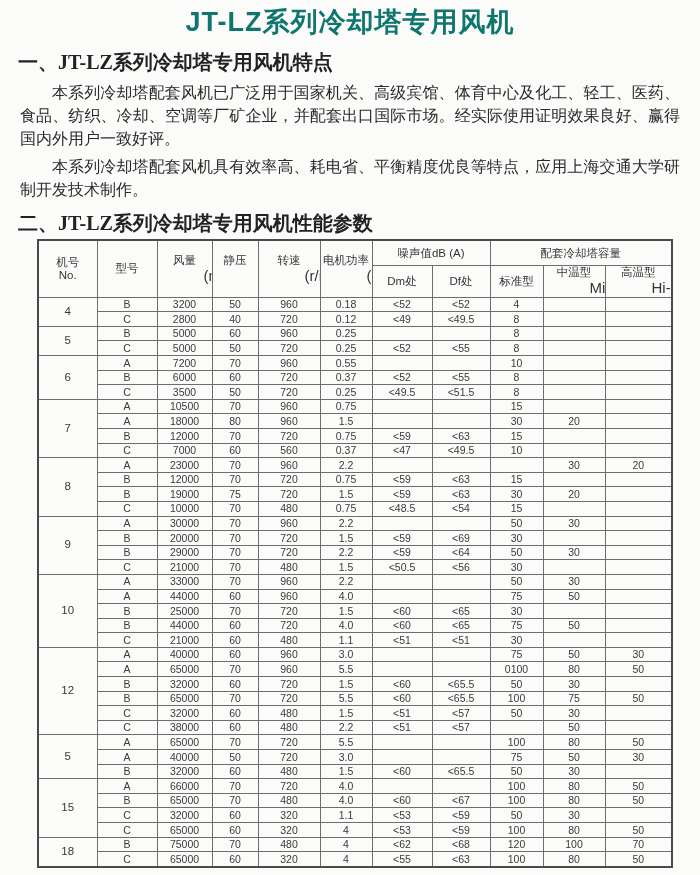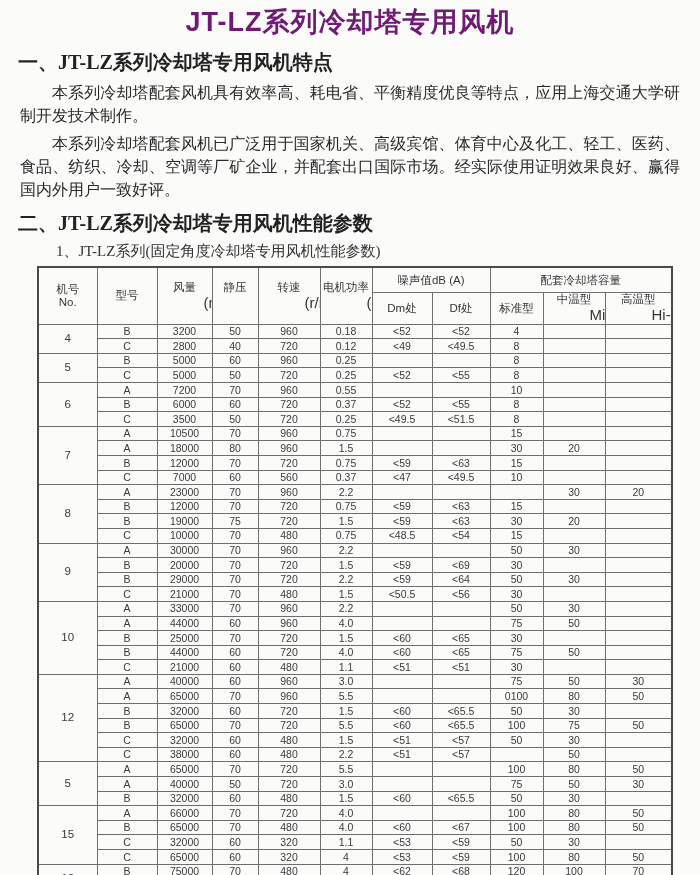--- a/index.html
+++ b/index.html
@@ -12,21 +12,21 @@
   }
   .page { position: relative; width: 700px; height: 875px; }
 
   .doc-title {
     margin: 4px 0 0 0;
     text-align: center;
     font-family: "Liberation Sans", sans-serif;
     font-weight: 900;
     font-size: 27px;
     letter-spacing: 1px;
-    color: #701a75;
+    color: #0f766e;
   }
   .section-heading {
     margin: 9px 0 2px 18px;
     font-family: Liberation Serif, serif;
     font-weight: 800;
     font-size: 20px;
     color: #222;
   }
   .body-para {
     margin: 5px 20px 0 20px;
@@ -78,26 +78,25 @@
 </style>
 </head>
 <body>
 
 <div class="page">
 
   <h1 class="doc-title">JT-LZ系列冷却塔专用风机</h1>
 
   <h2 class="section-heading">一、JT-LZ系列冷却塔专用风机特点</h2>
 
+  <p class="body-para">本系列冷却塔配套风机已广泛用于国家机关、高级宾馆、体育中心及化工、轻工、医药、食品、纺织、冷却、空调等厂矿企业，并配套出口国际市场。经实际使用证明效果良好、赢得国内外用户一致好评。</p>
   <p class="body-para">本系列冷却塔配套风机具有效率高、耗电省、平衡精度优良等特点，应用上海交通大学研制开发技术制作。</p>
-  <p class="body-para">本系列冷却塔配套风机已广泛用于国家机关、高级宾馆、体育中心及化工、轻工、医药、食品、纺织、冷却、空调等厂矿企业，并配套出口国际市场。经实际使用证明效果良好、赢得国内外用户一致好评。</p>
 
   <h2 class="section-heading">二、JT-LZ系列冷却塔专用风机性能参数</h2>
 
-  <div class="table-caption">1、JT-LZ系列(固定角度冷却塔专用风机性能参数)</div>
 
   <table class="perf">
     <colgroup>
       <col style="width:59px">
         <col style="width:60px">
         <col style="width:55px">
       <col style="width:46px">
         <col style="width:62px">
         <col style="width:52px">
       <col style="width:60px">

